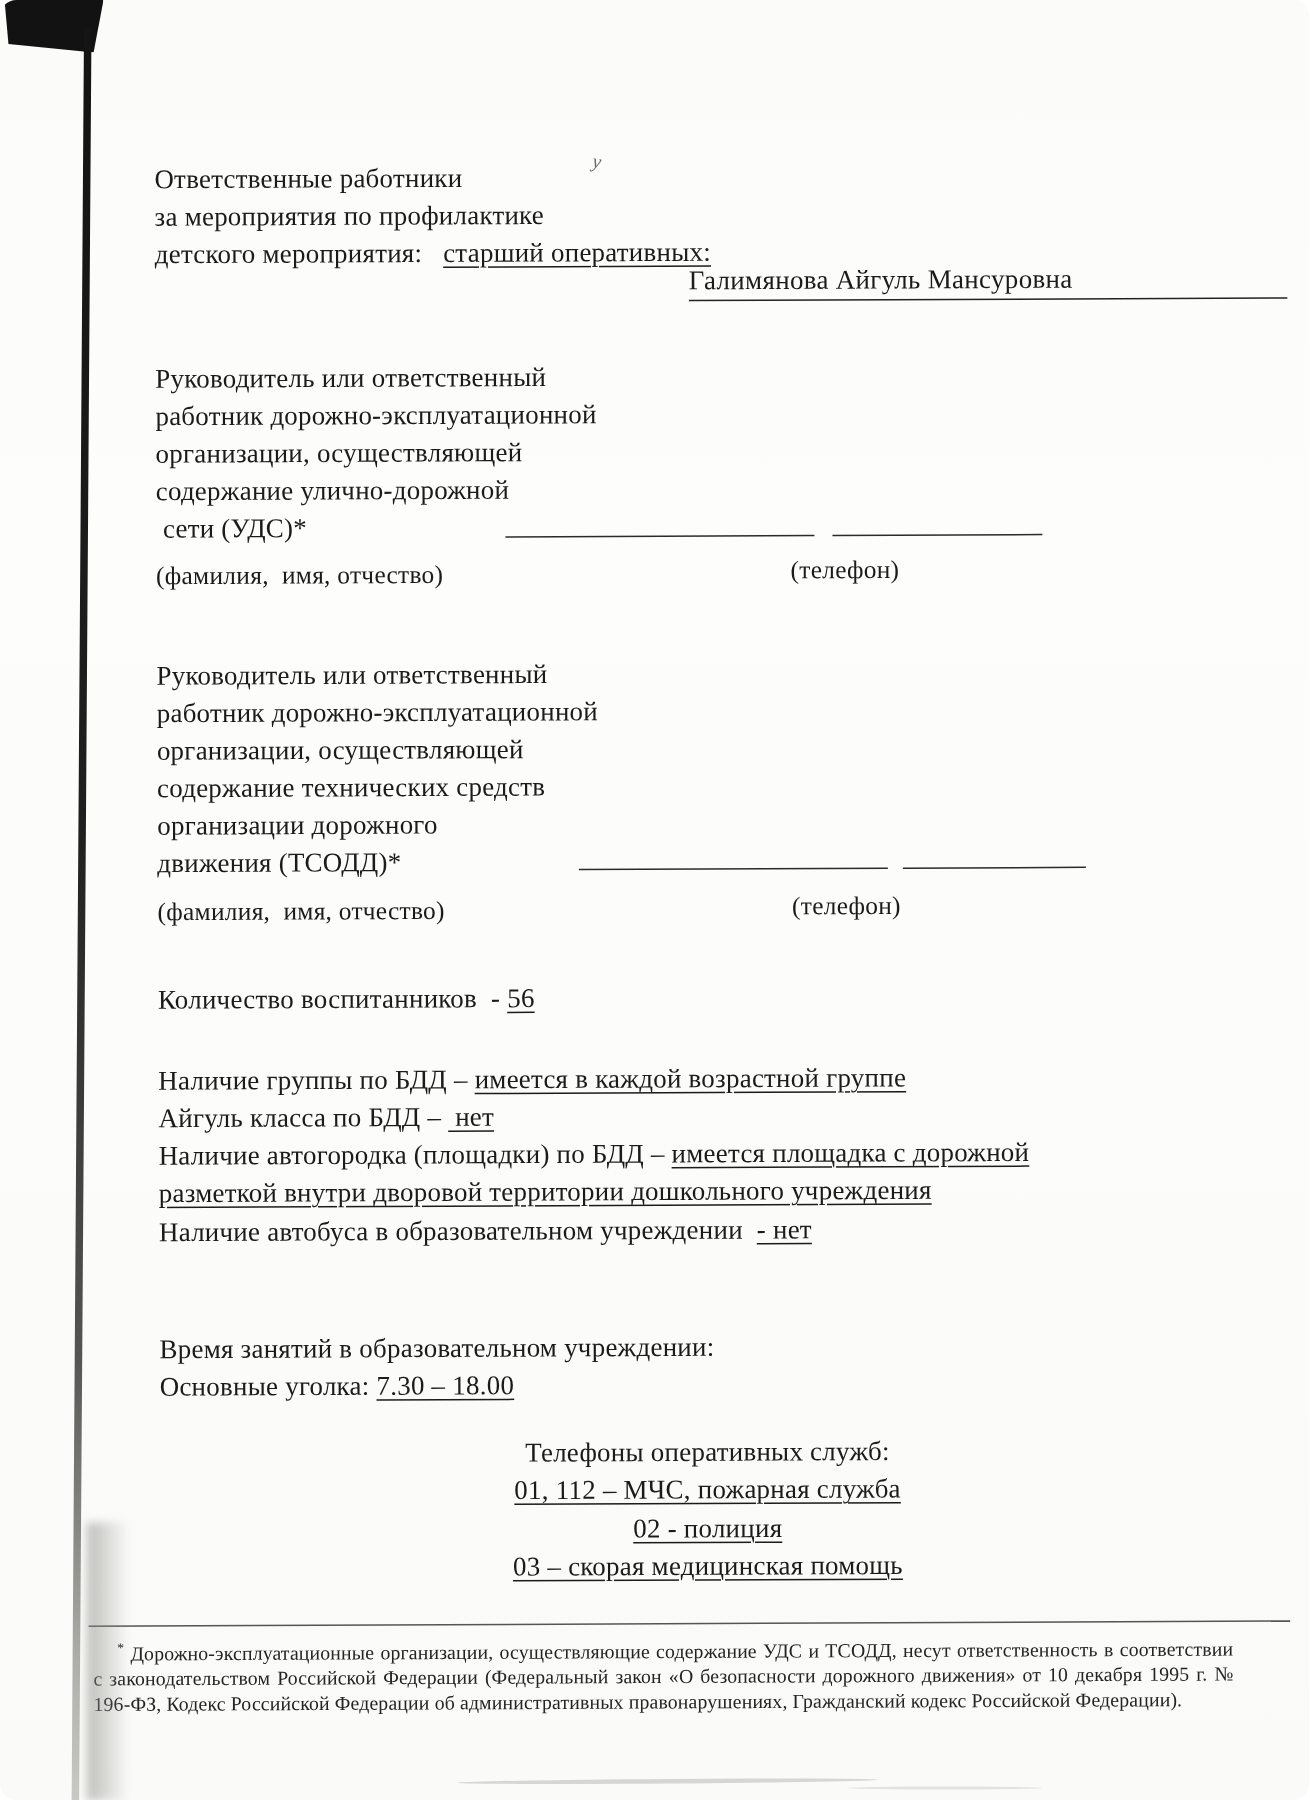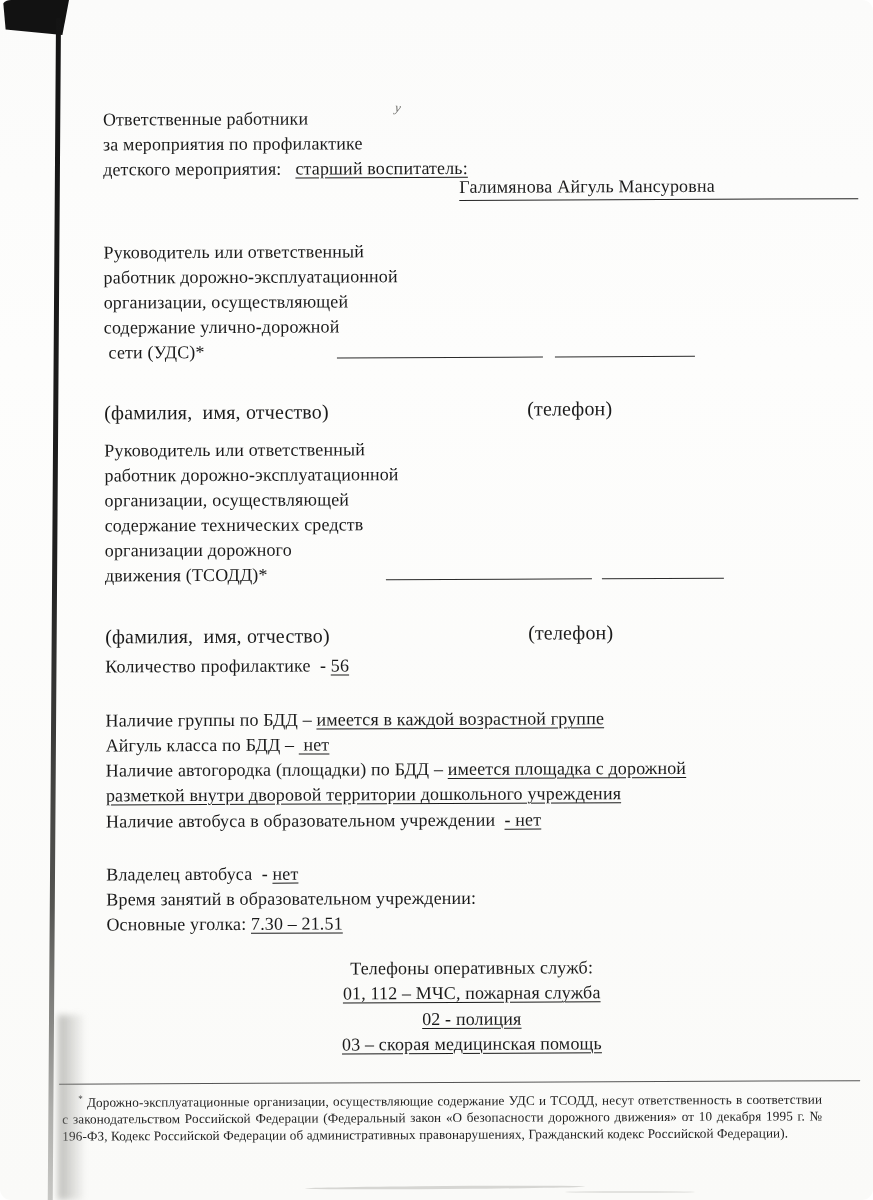--- a/index.html
+++ b/index.html
@@ -26,21 +26,21 @@
   .u { text-decoration:underline; text-underline-offset:3px; text-decoration-thickness:1.3px; }
 
   .blank { position:absolute; height:0; border-bottom:1.5px solid #2b2b2b; }
 
   .name-underline {
     position:absolute; left:461px; top:176px; width:399px;
     font-size:18px; line-height:22px; letter-spacing:0.2px;
     border-bottom:1.6px solid #222; padding-bottom:2px; white-space:pre;
   }
 
-  .caption { position:absolute; font-size:20px; letter-spacing:0.15px; white-space:pre;margin-top:27px; }
+  .caption { position:absolute; font-size:17px; letter-spacing:0.15px; white-space:pre; }
 
   .emergency { position:absolute; left:235px; top:956px; width:470px; text-align:center;
     font-size:18px; line-height:25.3px; letter-spacing:0.15px; }
 
   .fn-rule { position:absolute; left:57px; top:1082px; width:801px; height:0; border-top:1.2px solid #555; }
   .footnote {
     position:absolute; left:60px; top:1089px; width:760px;
     font-size:13.2px; line-height:16.6px; letter-spacing:0.1px;
     text-align:justify; text-indent:16px; color:#242424;
   }
@@ -77,21 +77,21 @@
 </style>
 </head>
 <body>
 
 <div class="page">
   <div class="content">
 
     <div class="block" style="left:105px; top:106px;">
       <div>Ответственные работники</div>
       <div>за мероприятия по профилактике</div>
-      <div><span>детского мероприятия:</span>   <span class="u">старший воспитатель:</span></div>
+      <div><span>детского мероприятия:</span>   <span class="u">старший оперативных:</span></div>
     </div>
     <div class="name-underline">Галимянова Айгуль Мансуровна</div>
 
     <div class="block" style="left:105px; top:239px;">
       <div>Руководитель или ответственный</div>
       <div>работник дорожно-эксплуатационной</div>
       <div>организации, осуществляющей</div>
       <div>содержание улично-дорожной</div>
       <div> сети (УДС)*</div>
     </div>
@@ -106,31 +106,30 @@
       <div>организации, осуществляющей</div>
       <div>содержание технических средств</div>
       <div>организации дорожного</div>
       <div>движения (ТСОДД)*</div>
     </div>
     <div class="blank" style="left:386px; top:579px; width:206px;"></div>
     <div class="blank" style="left:602px; top:579px; width:122px;"></div>
     <div class="caption" style="left:105px; top:597px;">(фамилия,  имя, отчество)</div>
     <div class="caption" style="left:528px; top:595px;">(телефон)</div>
 
-    <div class="row" style="left:105px; top:653px;"><span>Количество профилактике  -</span> <span class="u">56</span></div>
+    <div class="row" style="left:105px; top:653px;"><span>Количество воспитанников  -</span> <span class="u">56</span></div>
 
     <div class="row" style="left:105px; top:707px;"><span>Наличие группы по БДД –</span> <span class="u">имеется в каждой возрастной группе</span></div>
     <div class="row" style="left:105px; top:732px;"><span>Айгуль класса по БДД –</span> <span class="u"> нет</span></div>
     <div class="row" style="left:105px; top:757px;"><span>Наличие автогородка (площадки) по БДД –</span> <span class="u">имеется площадка с дорожной</span></div>
     <div class="row" style="left:105px; top:782px;"><span class="u">разметкой внутри дворовой территории дошкольного учреждения</span></div>
     <div class="row" style="left:105px; top:808px;"><span>Наличие автобуса в образовательном учреждении </span> <span class="u">- нет</span></div>
 
-    <div class="row" style="left:105px; top:861px;"><span>Владелец автобуса  -</span> <span class="u">нет</span></div>
     <div class="line" style="left:105px; top:886px;">Время занятий в образовательном учреждении:</div>
-    <div class="row" style="left:105px; top:911px;"><span>Основные уголка:</span> <span class="u">7.30 – 21.51</span></div>
+    <div class="row" style="left:105px; top:911px;"><span>Основные уголка:</span> <span class="u">7.30 – 18.00</span></div>
 
     <div class="emergency">
       <div>Телефоны оперативных служб:</div>
       <div class="u">01, 112 – МЧС, пожарная служба</div>
       <div class="u">02 - полиция</div>
       <div class="u">03 – скорая медицинская помощь</div>
     </div>
 
     <div class="fn-rule"></div>
     <div class="footnote"><span class="fn-marker">*</span> <span>Дорожно-эксплуатационные организации, осуществляющие содержание УДС и ТСОДД, несут ответственность в соответствии с законодательством Российской Федерации (Федеральный закон «О безопасности дорожного движения» от 10 декабря 1995 г. № 196-ФЗ, Кодекс Российской Федерации об административных правонарушениях, Гражданский кодекс Российской Федерации).</span></div>

